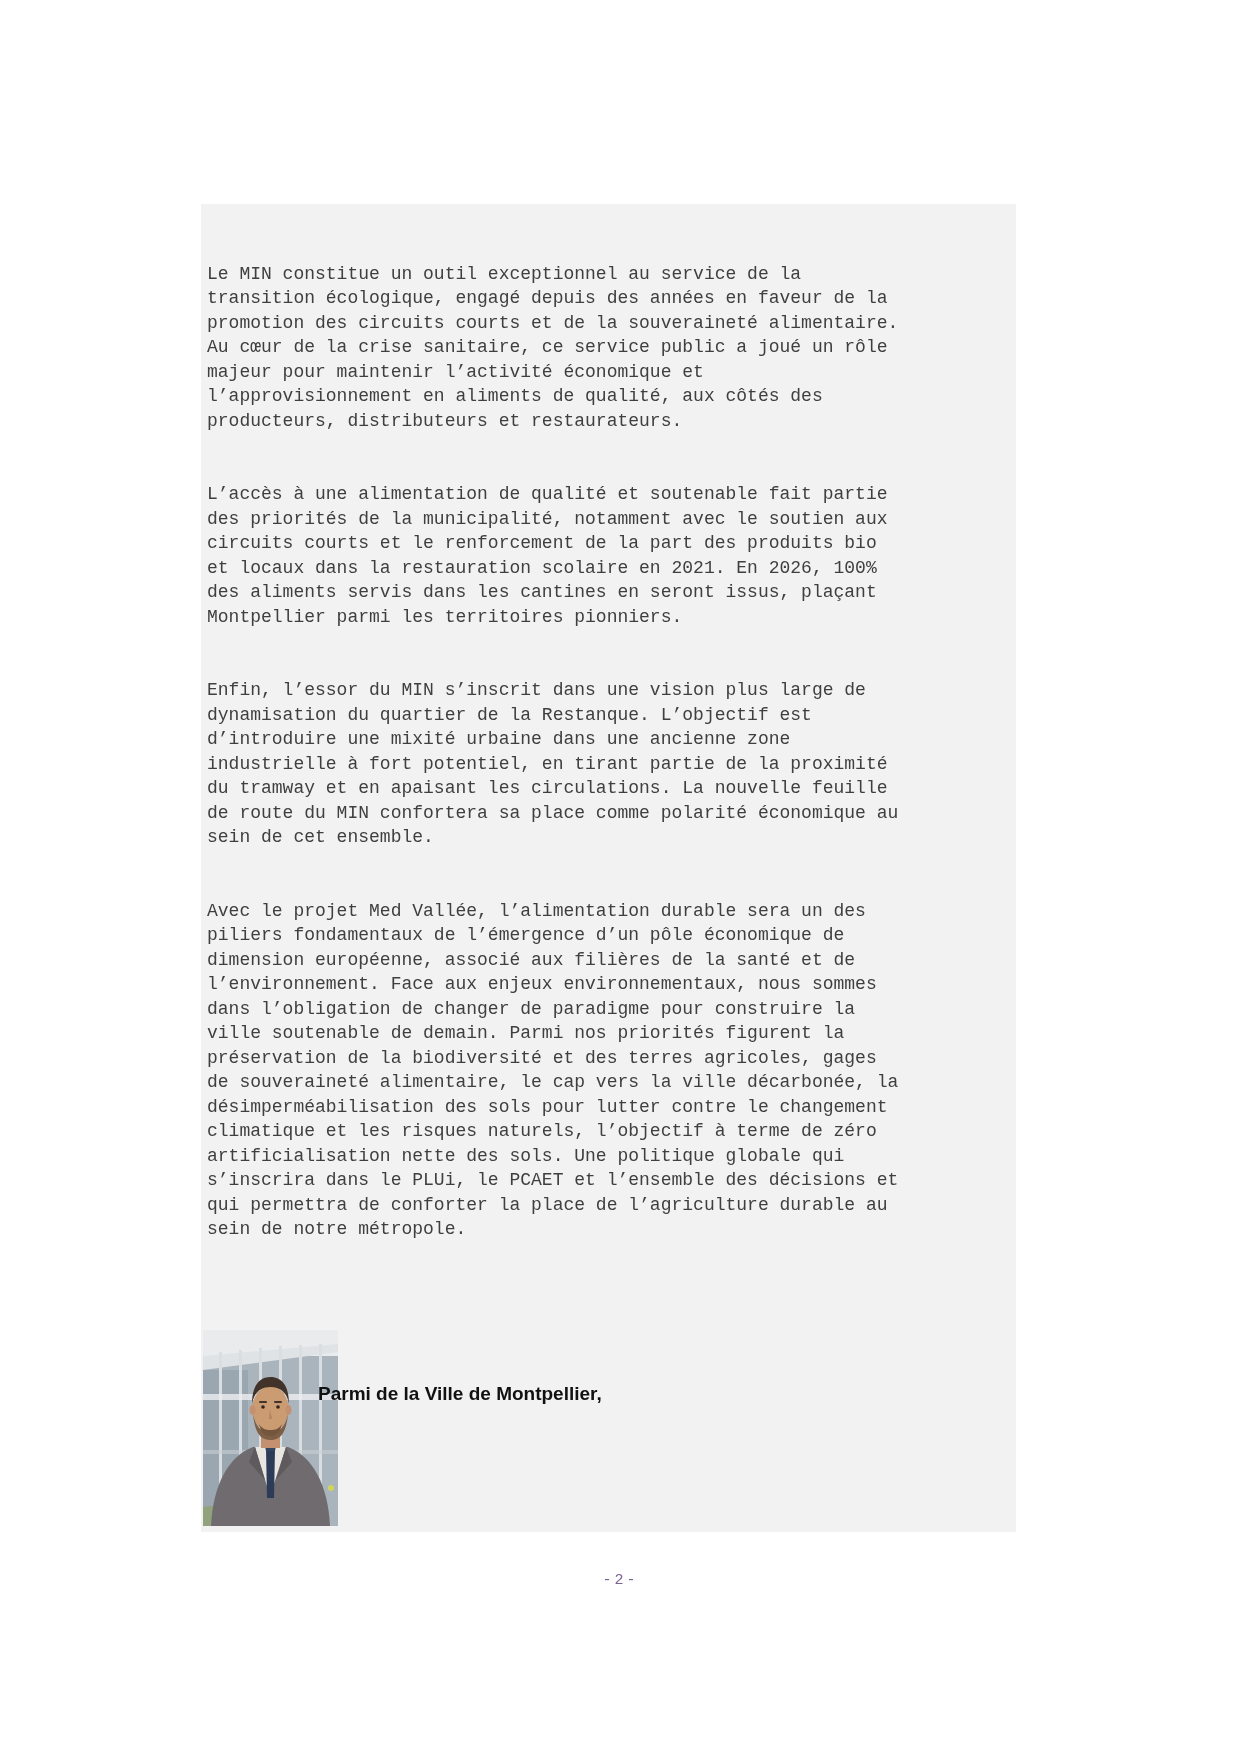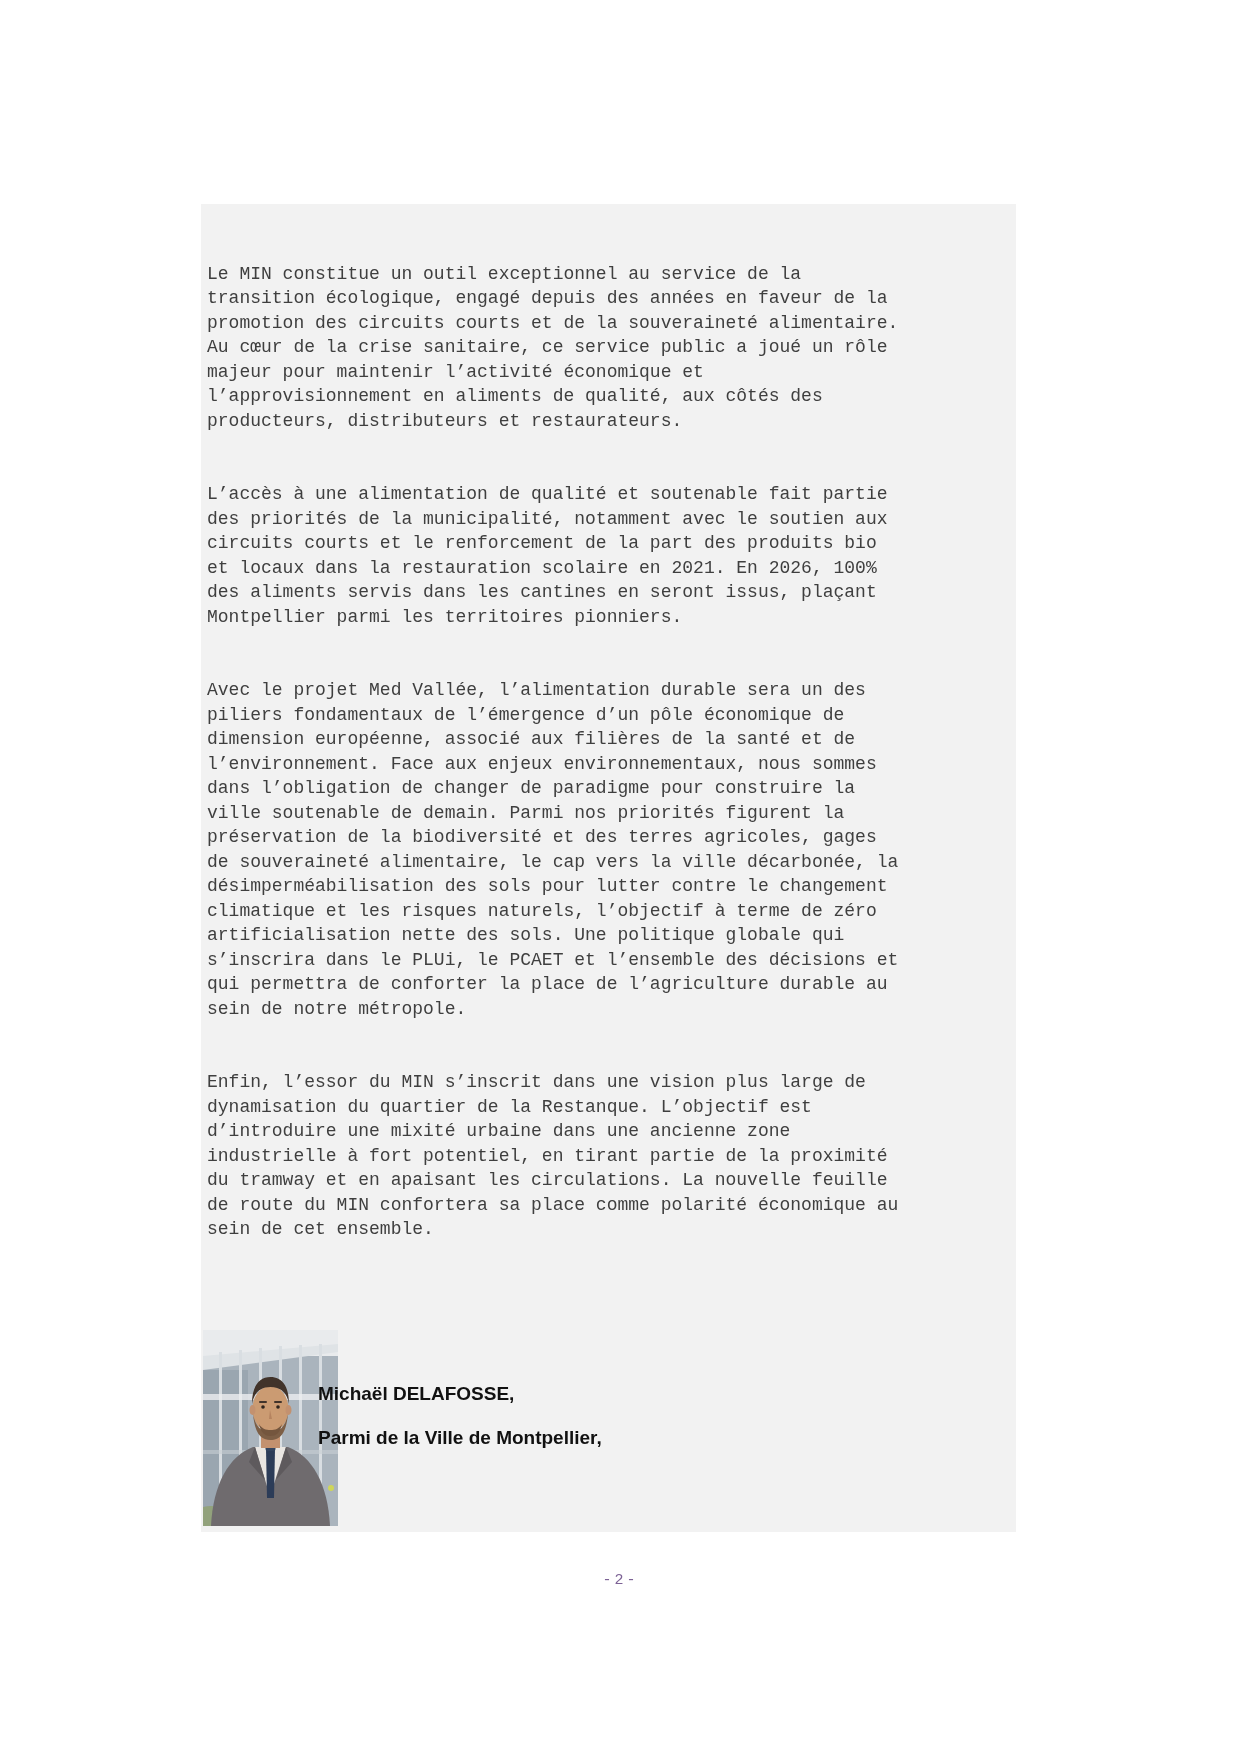--- a/index.html
+++ b/index.html
@@ -68,41 +68,41 @@
 Au cœur de la crise sanitaire, ce service public a joué un rôle
 majeur pour maintenir l’activité économique et
 l’approvisionnement en aliments de qualité, aux côtés des
 producteurs, distributeurs et restaurateurs.</p>
       <p>L’accès à une alimentation de qualité et soutenable fait partie
 des priorités de la municipalité, notamment avec le soutien aux
 circuits courts et le renforcement de la part des produits bio
 et locaux dans la restauration scolaire en 2021. En 2026, 100%
 des aliments servis dans les cantines en seront issus, plaçant
 Montpellier parmi les territoires pionniers.</p>
+      <p>Enfin, l’essor du MIN s’inscrit dans une vision plus large de
+dynamisation du quartier de la Restanque. L’objectif est
+d’introduire une mixité urbaine dans une ancienne zone
+industrielle à fort potentiel, en tirant partie de la proximité
+du tramway et en apaisant les circulations. La nouvelle feuille
+de route du MIN confortera sa place comme polarité économique au
+sein de cet ensemble.</p>
       <p>Avec le projet Med Vallée, l’alimentation durable sera un des
 piliers fondamentaux de l’émergence d’un pôle économique de
 dimension européenne, associé aux filières de la santé et de
 l’environnement. Face aux enjeux environnementaux, nous sommes
 dans l’obligation de changer de paradigme pour construire la
 ville soutenable de demain. Parmi nos priorités figurent la
 préservation de la biodiversité et des terres agricoles, gages
 de souveraineté alimentaire, le cap vers la ville décarbonée, la
 désimperméabilisation des sols pour lutter contre le changement
 climatique et les risques naturels, l’objectif à terme de zéro
 artificialisation nette des sols. Une politique globale qui
 s’inscrira dans le PLUi, le PCAET et l’ensemble des décisions et
 qui permettra de conforter la place de l’agriculture durable au
 sein de notre métropole.</p>
-      <p>Enfin, l’essor du MIN s’inscrit dans une vision plus large de
-dynamisation du quartier de la Restanque. L’objectif est
-d’introduire une mixité urbaine dans une ancienne zone
-industrielle à fort potentiel, en tirant partie de la proximité
-du tramway et en apaisant les circulations. La nouvelle feuille
-de route du MIN confortera sa place comme polarité économique au
-sein de cet ensemble.</p>
     </div>
 
     <div class="signature-block">
 
       <svg class="portrait" viewBox="0 0 135 196" xmlns="http://www.w3.org/2000/svg" aria-hidden="true">
 
         <rect x="0" y="0" width="135" height="196" fill="#aab4bd"></rect>
         <rect x="0" y="0" width="135" height="26" fill="#e9ebed"></rect>
         <polygon points="0,26 135,14 135,22 0,40" fill="#dfe3e6"></polygon>
         <rect x="0" y="40" width="45" height="156" fill="#9aa6b0"></rect>
@@ -147,21 +147,20 @@
           <circle cx="60" cy="77" r="1.8" fill="#2e241d"></circle>
           <circle cx="75" cy="77" r="1.8" fill="#2e241d"></circle>
           <rect x="56" y="71" width="8" height="2" rx="1" fill="#41332a"></rect>
           <rect x="71" y="71" width="8" height="2" rx="1" fill="#41332a"></rect>
 
           <path d="M67,80 L66,89 L69,89 Z" fill="#b5835f"></path>
         </g>
       </svg>
 
       <div class="sig-text">
-        <div>Michaël DELAFOSSE,</div>
         <div>Parmi de la Ville de Montpellier,</div>
       </div>
 
     </div>
   </div>
 
   <div class="page-number">-2-</div>
 
 </div>
 

